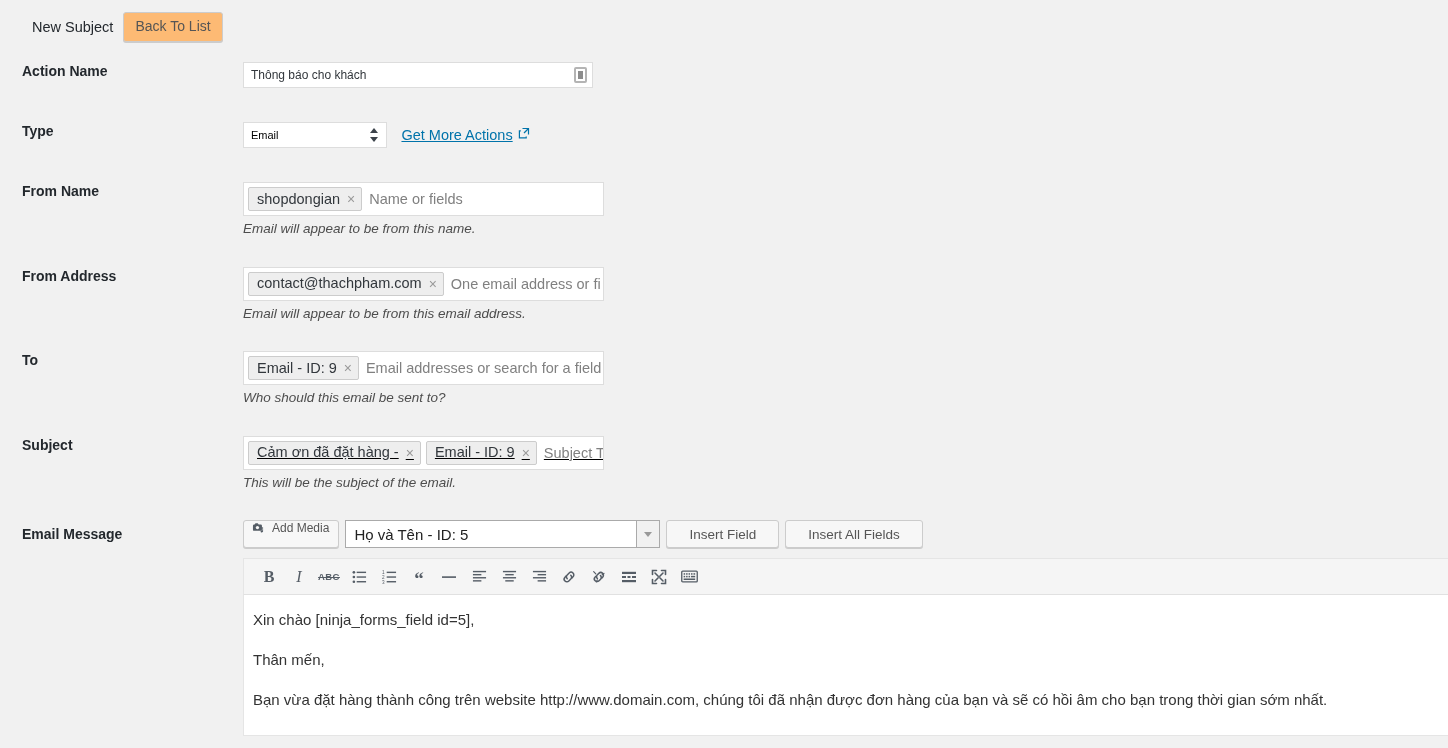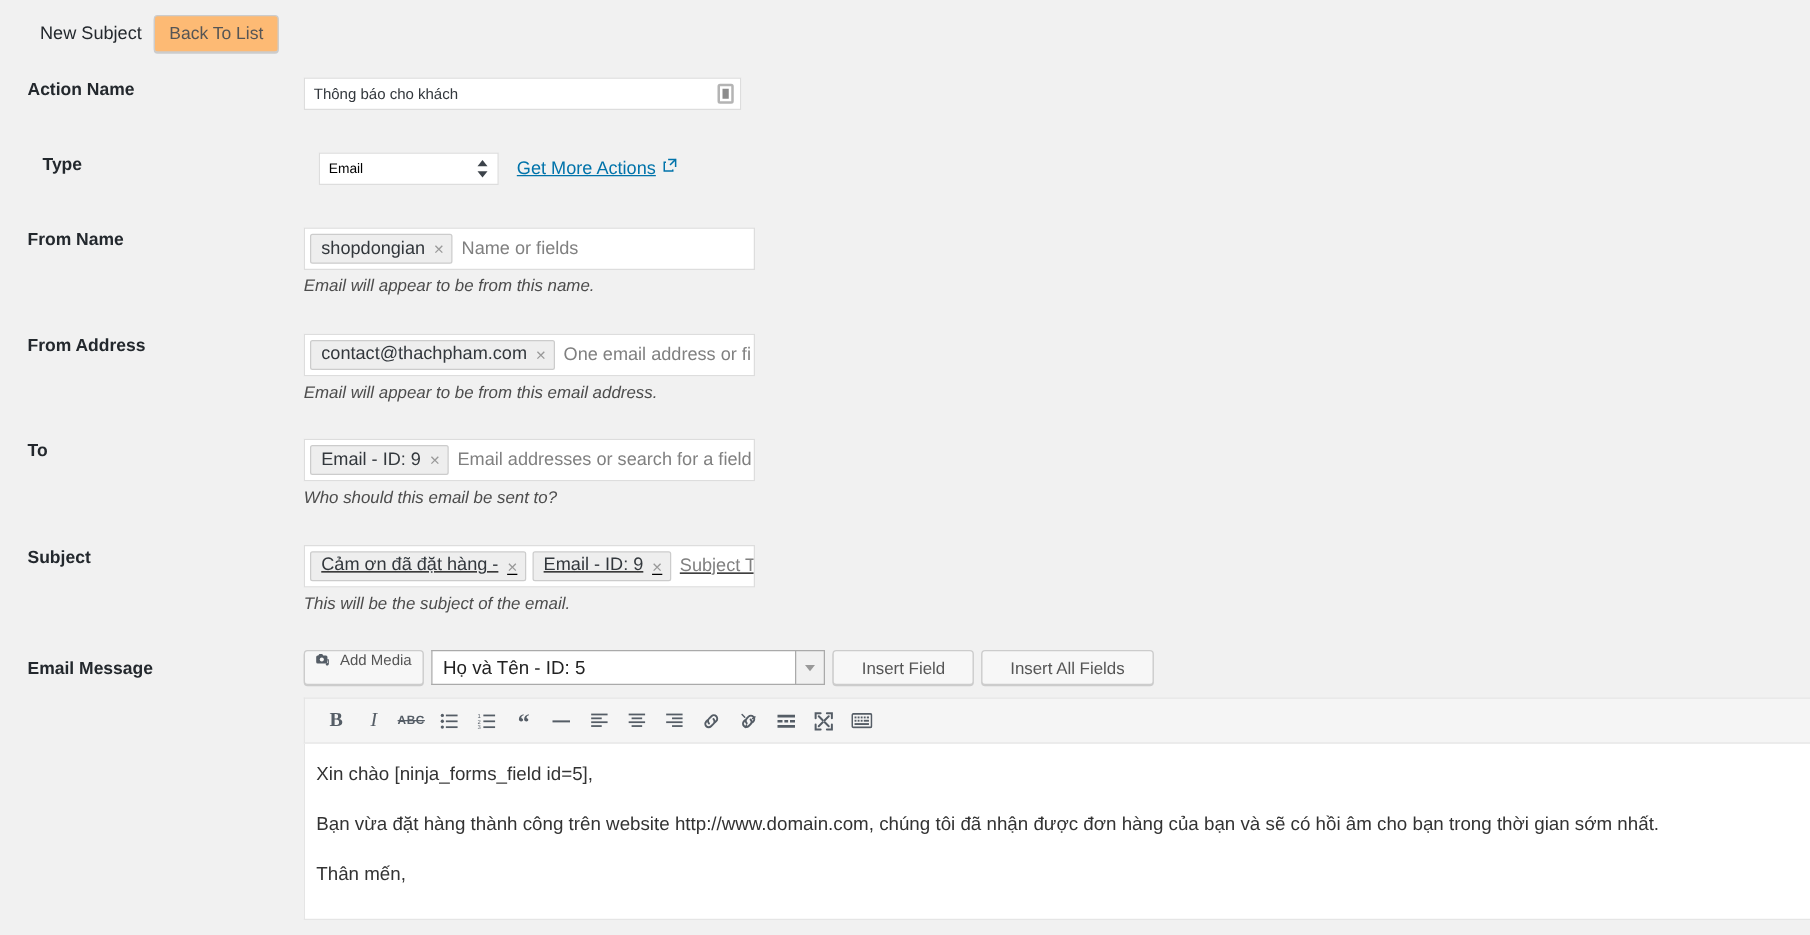--- a/index.html
+++ b/index.html
@@ -267,21 +267,21 @@
       <div class="row-control">
         <div class="text-input-wrap">
           <input type="text" value="Thông báo cho khách" style="">
           <span class="merge-icon">
               <i></i>
             </span>
         </div>
       </div>
     </div>
 
-    <div class="row" style="margin-bottom:34px;margin-left:12px;">
+    <div class="row" style="margin-bottom:34px;">
       <div class="row-label">Type</div>
       <div class="row-control">
         <div class="select-wrap">
           <span class="sel-value">Email</span>
           <span class="spin"></span>
         </div>
         <a class="ext-link">
           <span>Get More Actions</span>
           <span class="ext-icon">
             <svg viewBox="0 0 12 12" width="12" height="12">
@@ -475,21 +475,21 @@
               <rect x="5.4" y="5.8" width="1.6" height="1.6" fill="#555d66"></rect>
               <rect x="8" y="5.8" width="1.6" height="1.6" fill="#555d66"></rect>
               <rect x="10.6" y="5.8" width="4.4" height="1.6" fill="#555d66"></rect>
               <rect x="2.8" y="8.6" width="12.2" height="1.6" fill="#555d66"></rect>
             </svg>
           </div>
         </div>
 
         <div class="mce-content" style="width:1206px;">
           <p>Xin chào [ninja_forms_field id=5],</p>
+          <p>Thân mến,</p>
           <p>Bạn vừa đặt hàng thành công trên website http://www.domain.com, chúng tôi đã nhận được đơn hàng của bạn và sẽ có hồi âm cho bạn trong thời gian sớm nhất.</p>
-          <p>Thân mến,</p>
         </div>
 
       </div>
     </div>
 
   </div>
 </div>
 
 </body></html>

